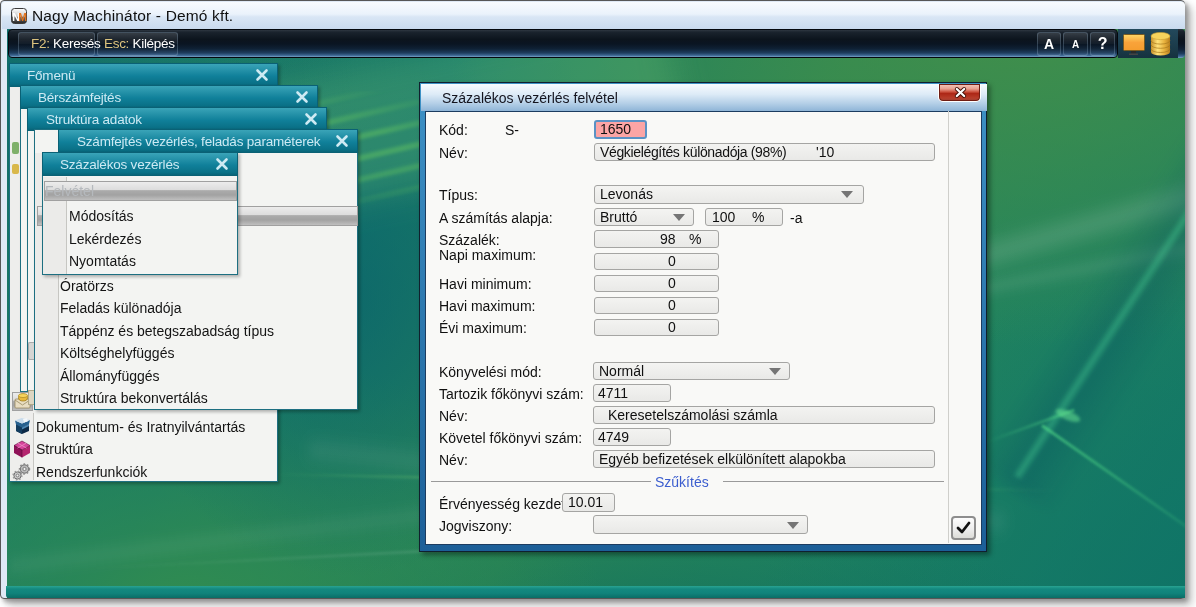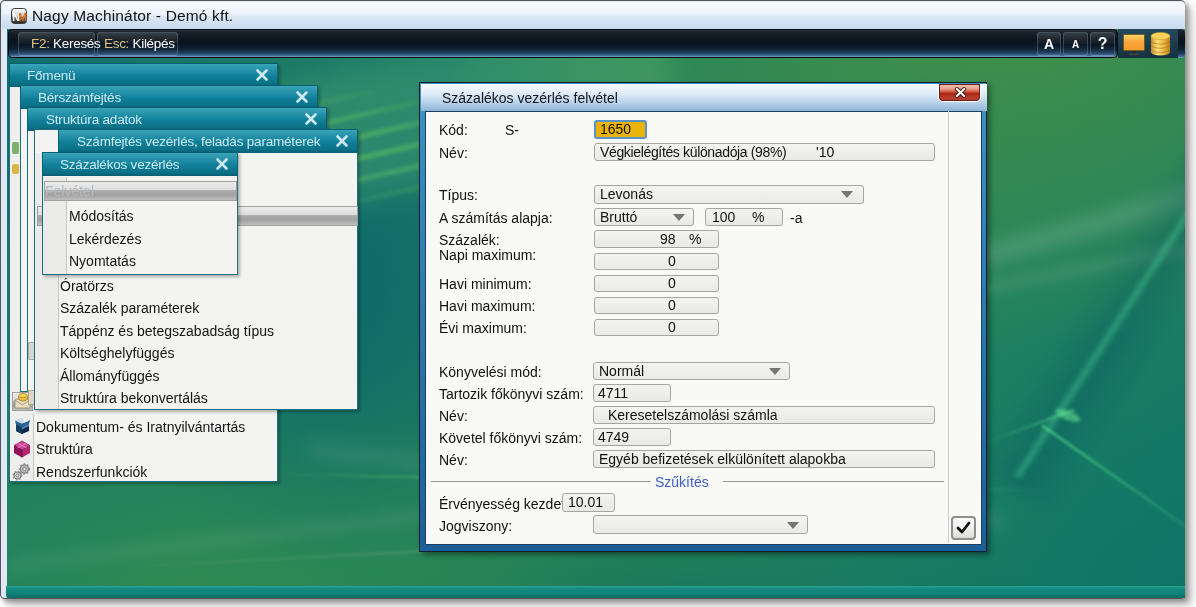--- a/index.html
+++ b/index.html
@@ -194,21 +194,21 @@
   <div class="panel" id="p4" style="left:33px;top:128px;width:324px;height:281px;">
     <div class="phead" style="padding-left:18px;margin-left:24px;">Számfejtés vezérlés, feladás paraméterek
       <svg class="pX" viewBox="0 0 14 14">
           <path d="M2.5 2.5 L11.5 11.5 M11.5 2.5 L2.5 11.5" stroke="#cdeaf3" stroke-width="2.6" stroke-linecap="round"></path>
         </svg>
     </div>
     <div class="icol" style="left:0px;top:23px;width:23px;bottom:0;"></div>
     <div class="sep" style="left:23px;top:23px;bottom:0;"></div>
     <div class="silver" style="left:2px;top:76px;width:321px;height:20px;"></div>
     <div class="mitem" style="left:25px;top:148px;">Óratörzs</div>
-    <div class="mitem" style="left:25px;top:170px;">Százalék paraméterek</div>
+    <div class="mitem" style="left:25px;top:170px;">Feladás különadója</div>
     <div class="mitem" style="left:25px;top:193px;">Táppénz és betegszabadság típus</div>
     <div class="mitem" style="left:25px;top:215px;">Költséghelyfüggés</div>
     <div class="mitem" style="left:25px;top:238px;">Állományfüggés</div>
     <div class="mitem" style="left:25px;top:260px;">Struktúra bekonvertálás</div>
   </div>
   <div class="panel" id="p5" style="left:41px;top:151px;width:196px;height:123px;">
     <div class="phead" style="padding-left:17px;">Százalékos vezérlés
       <svg class="pX" viewBox="0 0 14 14">
           <path d="M2.5 2.5 L11.5 11.5 M11.5 2.5 L2.5 11.5" stroke="#cdeaf3" stroke-width="2.6" stroke-linecap="round"></path>
         </svg>
@@ -270,21 +270,21 @@
           <path d="M17.8 5 L25.2 12 M25.2 5 L17.8 12" stroke="#ffffff" stroke-width="2.2" stroke-linecap="round"></path>
         </svg>
     </div>
     <div id="dcontent"></div>
   </div>
 
   <div id="dfields">
     <div class="abs" style="left:947px;top:110px;width:1px;height:432px;background:#cfcfcb;"></div>
     <div class="lbl" style="left:438px;top:121px;">Kód:</div>
     <div class="lbl" style="left:504px;top:121px;">S-</div>
-    <div class="fld" style="left:593px;top:119px;width:53px;height:19px;background:#eab308;border:2px solid #5b92c4;border-radius:3px;line-height:15px;padding-left:4px;">1650</div>
+    <div class="fld" style="left:593px;top:119px;width:53px;height:19px;background:#fca5a5;border:2px solid #5b92c4;border-radius:3px;line-height:15px;padding-left:4px;">1650</div>
     <div class="lbl" style="left:438px;top:144px;">Név:</div>
     <div class="fld" style="left:593px;top:142px;width:341px;height:18px;line-height:16px;padding-left:5px;letter-spacing:-0.35px;">Végkielégítés különadója (98%)<span class="abs" style="left:221px;letter-spacing:0;">'10</span></div>
     <div class="lbl" style="left:438px;top:186px;">Típus:</div>
     <div class="drop" style="left:593px;top:184px;width:270px;height:19px;line-height:17px;padding-left:5px;">Levonás</div>
     <div class="arr" style="left:840px;top:190px;"></div>
     <div class="lbl" style="left:438px;top:209px;">A számítás alapja:</div>
     <div class="drop" style="left:593px;top:207px;width:100px;height:18px;line-height:16px;padding-left:5px;">Bruttó</div>
     <div class="arr" style="left:672px;top:213px;"></div>
     <div class="fld" style="left:704px;top:207px;width:78px;height:18px;line-height:16px;">
       <span class="abs" style="left:6px;">100</span>

